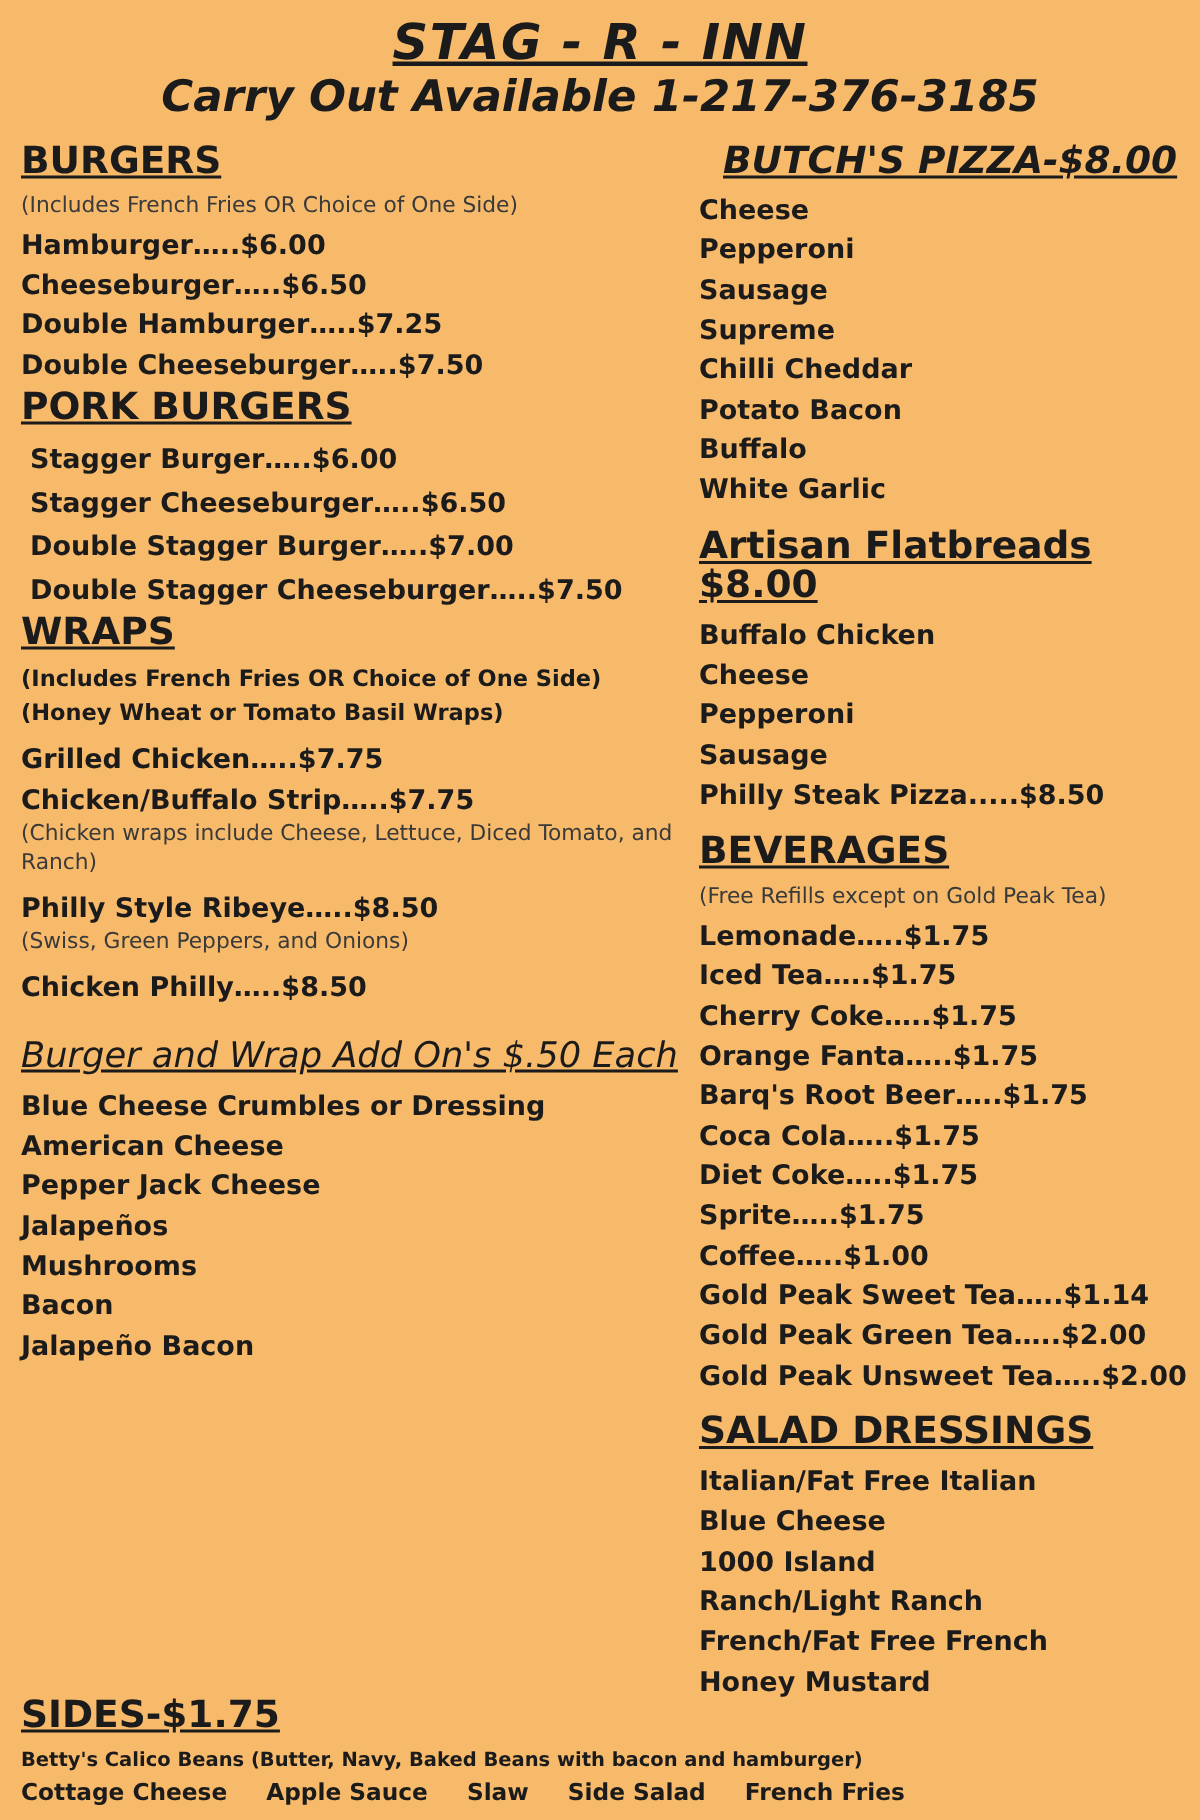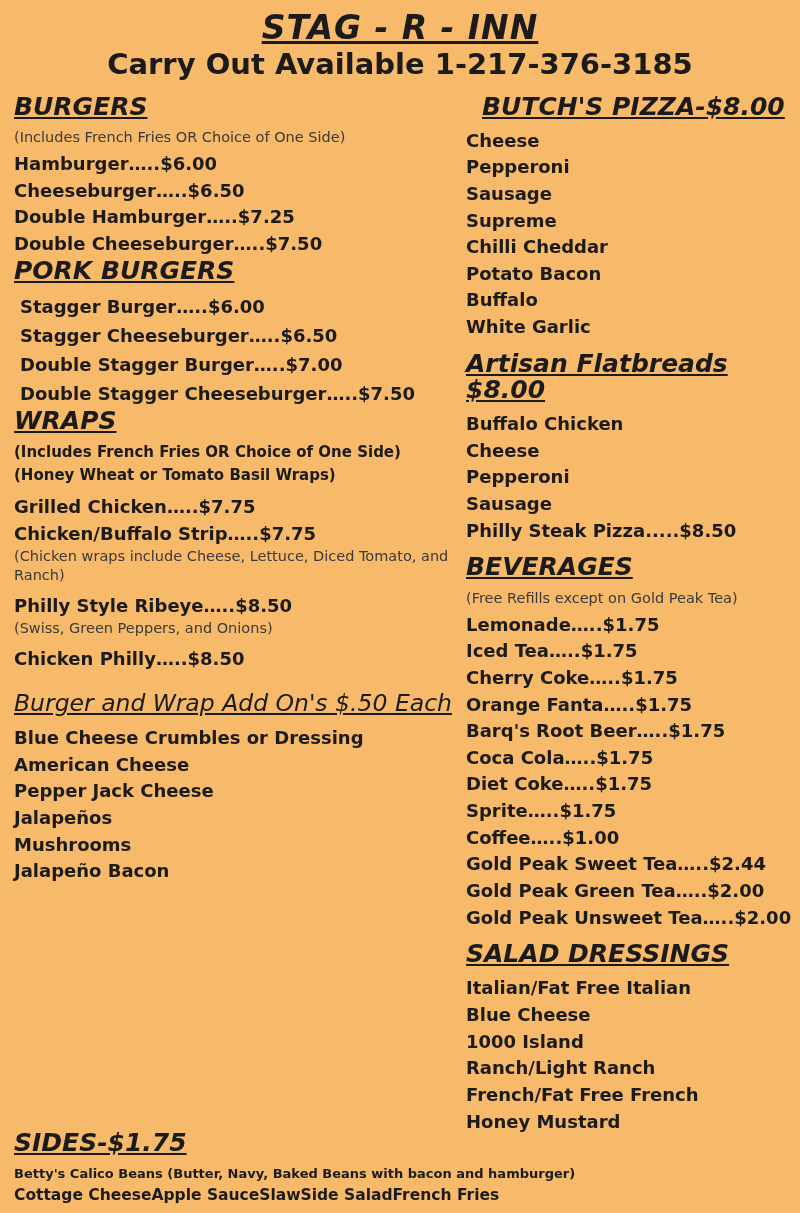--- a/index.html
+++ b/index.html
@@ -29,41 +29,41 @@
     font-style: italic;
     font-weight: bold;
     font-size: 33px;
     letter-spacing: 1px;
     text-decoration: underline;
     margin: 4px 0 2px 0;
     line-height: 1.1;
   }
   .title-sub {
     font-family: "DejaVu Sans", sans-serif;
+    font-style: italic;
     font-weight: bold;
     font-size: 29px;
     margin: 0 0 4px 0;
     line-height: 1.15;
   }
   .columns {
     display: flex;
     gap: 0px;
     align-items: flex-start;
   }
   .col-left {
     width: 452px;
     flex: 0 0 452px;
   }
   .col-right {
     width: 320px;
     flex: 0 0 320px;
   }
   h2.section {
     font-family: "DejaVu Sans", sans-serif;
-    font-style: italic;
     font-weight: bold;
     font-size: 25px;
     text-decoration: underline;
     margin: 0 0 8px 0;
     line-height: 1.05;
   }
   h2.section.tight {
     margin-top: 10px;
   }
   h2.section.first {
@@ -95,20 +95,21 @@
   }
   .spacer4 { height: 4px; }
   .sides-line {
     font-size: 13px;
     font-weight: bold;
     line-height: 1.5;
     white-space: nowrap;
   }
   .sides-row {
     display: flex;
+    gap: 26px;
     font-size: 15.5px;
     font-weight: bold;
     line-height: 1.5;
   }
   .bottom-block {
     position: absolute;
     left: 14px;
     bottom: 6px;
     width: 772px;
   }
@@ -168,20 +169,21 @@
       <div class="note">(Swiss, Green Peppers, and Onions)</div>
       <div class="spacer4"></div>
       <div class="item">Chicken Philly…..$8.50</div>
 
       <div class="addons-head">Burger and Wrap Add On's $.50 Each</div>
       <div class="item">Blue Cheese Crumbles or Dressing</div>
       <div class="item">American Cheese</div>
       <div class="item">Pepper Jack Cheese</div>
       <div class="item">Jalapeños</div>
       <div class="item">Mushrooms</div>
+      <div class="item">Bacon</div>
       <div class="item">Jalapeño Bacon</div>
 
     </div>
 
     <div class="col-right">
 
       <div class="pizza-head">BUTCH'S PIZZA-$8.00</div>
       <div class="item">Cheese</div>
       <div class="item">Pepperoni</div>
       <div class="item">Sausage</div>
@@ -202,21 +204,21 @@
       <div class="note">(Free Refills except on Gold Peak Tea)</div>
       <div class="item">Lemonade…..$1.75</div>
       <div class="item">Iced Tea…..$1.75</div>
       <div class="item">Cherry Coke…..$1.75</div>
       <div class="item">Orange Fanta…..$1.75</div>
       <div class="item">Barq's Root Beer…..$1.75</div>
       <div class="item">Coca Cola…..$1.75</div>
       <div class="item">Diet Coke…..$1.75</div>
       <div class="item">Sprite…..$1.75</div>
       <div class="item">Coffee…..$1.00</div>
-      <div class="item">Gold Peak Sweet Tea…..$2.44</div>
+      <div class="item">Gold Peak Sweet Tea…..$1.14</div>
       <div class="item">Gold Peak Green Tea…..$2.00</div>
       <div class="item">Gold Peak Unsweet Tea…..$2.00</div>
 
       <h2 class="section tight">SALAD DRESSINGS</h2>
       <div class="item">Italian/Fat Free Italian</div>
       <div class="item">Blue Cheese</div>
       <div class="item">1000 Island</div>
       <div class="item">Ranch/Light Ranch</div>
       <div class="item">French/Fat Free French</div>
       <div class="item">Honey Mustard</div>

